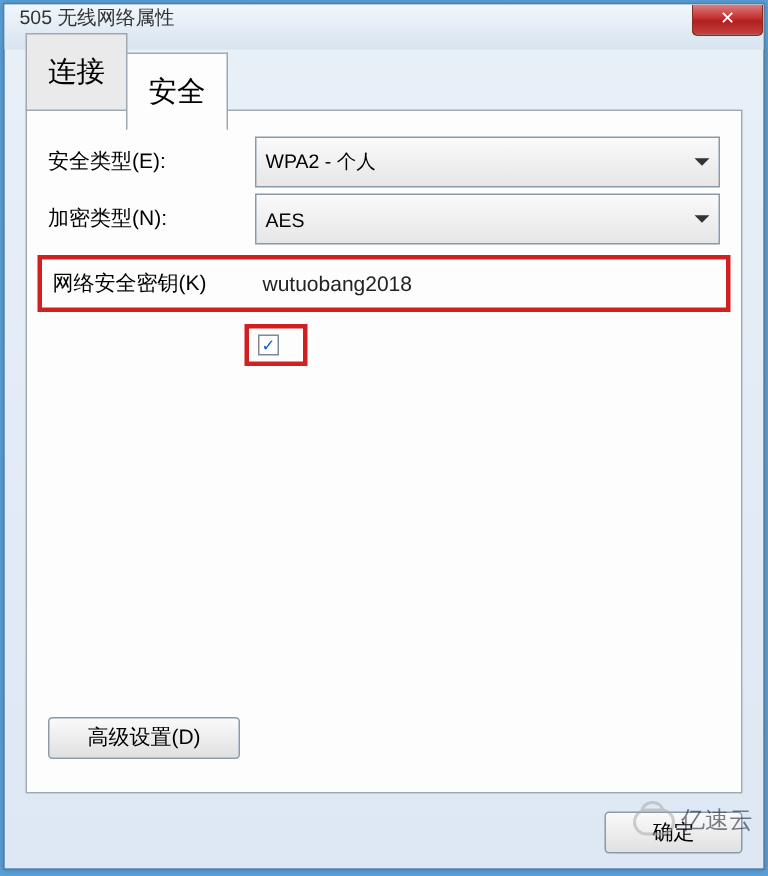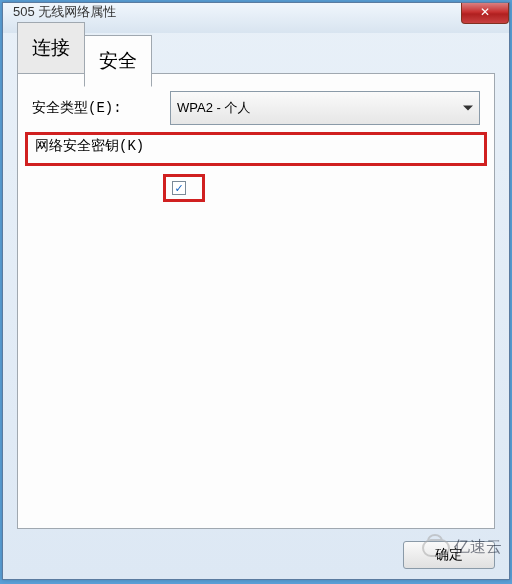--- a/index.html
+++ b/index.html
@@ -92,21 +92,20 @@
     }
     .row {
       display: flex;
       align-items: center;
       margin-bottom: 10px;
       height: 28px;
     }
     .row-label {
       width: 138px;
       font-size: 14px;
-      font-family: Liberation Mono, monospace;
     }
     .combo {
       flex: 1;
       height: 24px;
       background: linear-gradient(#fafafa, #e6e6e6);
       border: 1px solid #8a9aa8;
       display: flex;
       align-items: center;
       padding: 16px 6px;
       position: relative;
@@ -118,22 +117,23 @@
       right: 6px;
       top: 50%;
       transform: translateY(-50%);
       width: 0; height: 0;
       border-left: 5px solid transparent;
       border-right: 5px solid transparent;
       border-top: 5px solid #333;
     }
     .highlight-red {
       border: 3px solid #d02020;
-      padding: 2px 4px;
-      display: flex;
+      padding: 16px 4px;
+      display: flex;
+      align-items: center;
       height: 34px;
       margin-left: -7px;
       margin-right: -7px;
       margin-top: 4px;
     }
     .highlight-red .row-label { width: 141px; padding-left: 3px;}
     .key-value {
       font-size: 14px;
       color: #222;
       padding-left: 2px;
@@ -232,31 +232,40 @@
     <div class="tab-panel">
 
       <div class="row">
         <div class="row-label">安全类型(E):</div>
         <div class="combo">
           <span>WPA2 - 个人</span>
           <span class="chev"></span>
         </div>
       </div>
 
+      <div class="row">
+        <div class="row-label">加密类型(N):</div>
+        <div class="combo">
+          <span>AES</span>
+          <span class="chev"></span>
+        </div>
+      </div>
 
       <div class="highlight-red">
         <div class="row-label">网络安全密钥(K)</div>
+        <div class="key-value">wutuobang2018</div>
       </div>
 
       <div class="checkbox-row">
         <span class="checkbox">
           <span>✓</span>
         </span>
       </div>
 
+      <button class="adv-btn">高级设置(D)</button>
     </div>
   </div>
 
   <div class="footer">
     <button>确定</button>
   </div>
 </div>
 
 <div class="watermark">
   <span class="cloud"></span>

